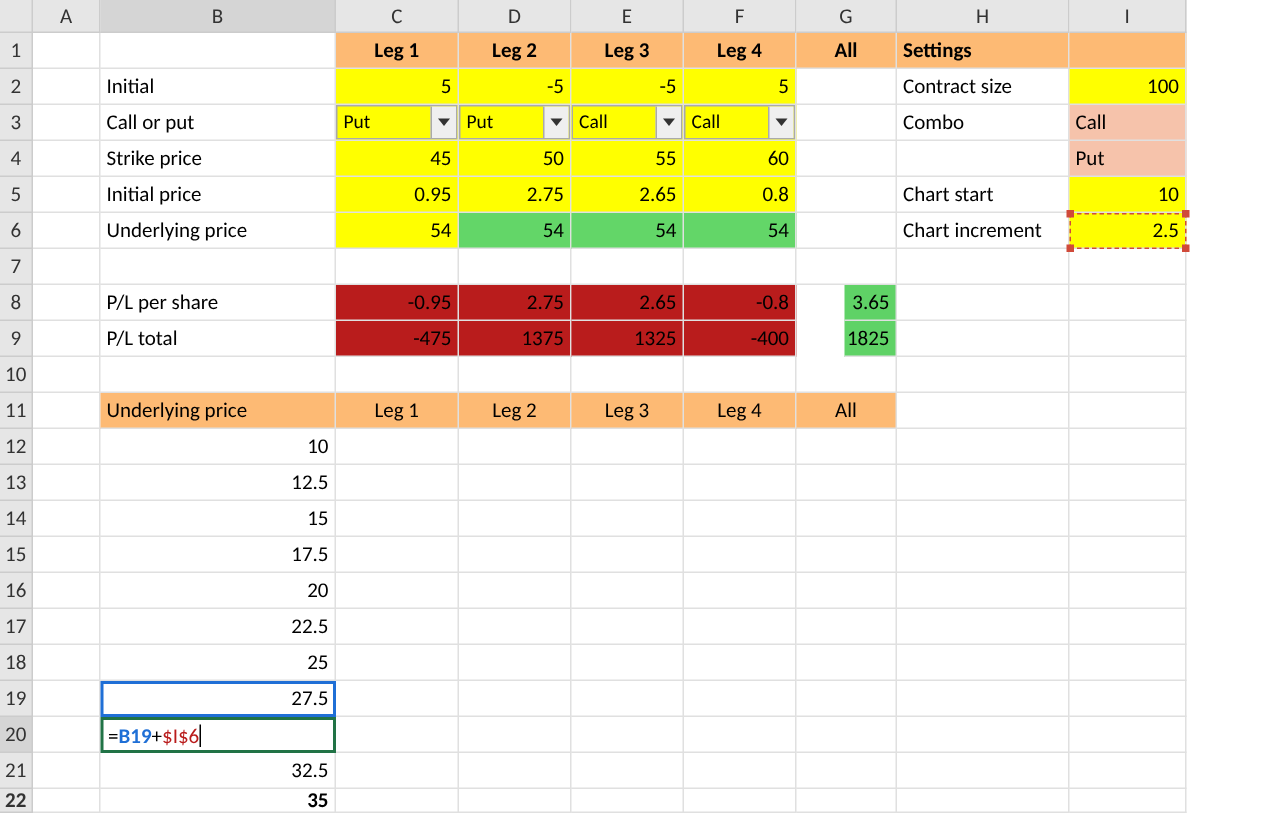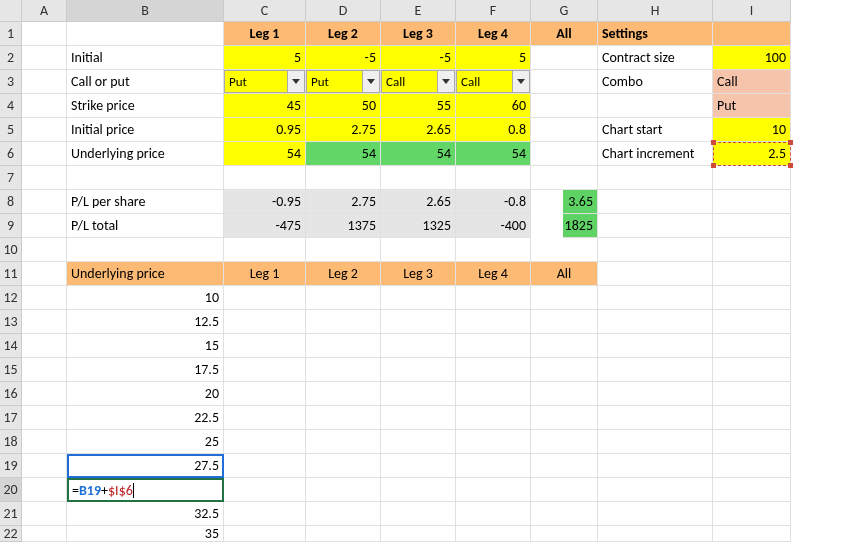--- a/index.html
+++ b/index.html
@@ -54,21 +54,21 @@
     padding: 0 4px;
     white-space: nowrap;
     overflow: hidden;
   }
   .left { justify-content: flex-start; text-align: right; }
   .right { justify-content: flex-end; }
   .center { justify-content: center; }
   .bold { font-weight: bold; }
   .yellow { background: #ffff00; }
   .grayhdr { background: #fdba74; }
-  .green-l { background: #e5e5e5; }
+  .green-l { background: #b91c1c; }
   .green-m { background: #63d668; }
   .green-d { background: #5fd266; margin-left: 32px; }
   .salmon { background: #f6c3ab; }
   .dd {
     background: #ffff00;
     padding: 0;
     position: relative;
   }
   .dd-inner {
     display: flex;
@@ -127,21 +127,21 @@
   }
   .formula-blue { color: #1f6fd6; font-weight: bold; }
   .formula-red { color: #b91c1c; }
   .caret {
     display: inline-block;
     width: 1px;
     height: 15px;
     background: #000;
     vertical-align: middle;
   }
-  .rowlast { height: 16px; overflow:hidden; }
+  .rowlast { height: 16px; overflow:hidden;font-weight:bold; }
 </style>
 </head>
 <body>
 
 <div class="sheet">
 
   <div class="corner"></div>
   <div class="hdr">A</div>
   <div class="hdr sel">B</div>
   <div class="hdr">C</div>

